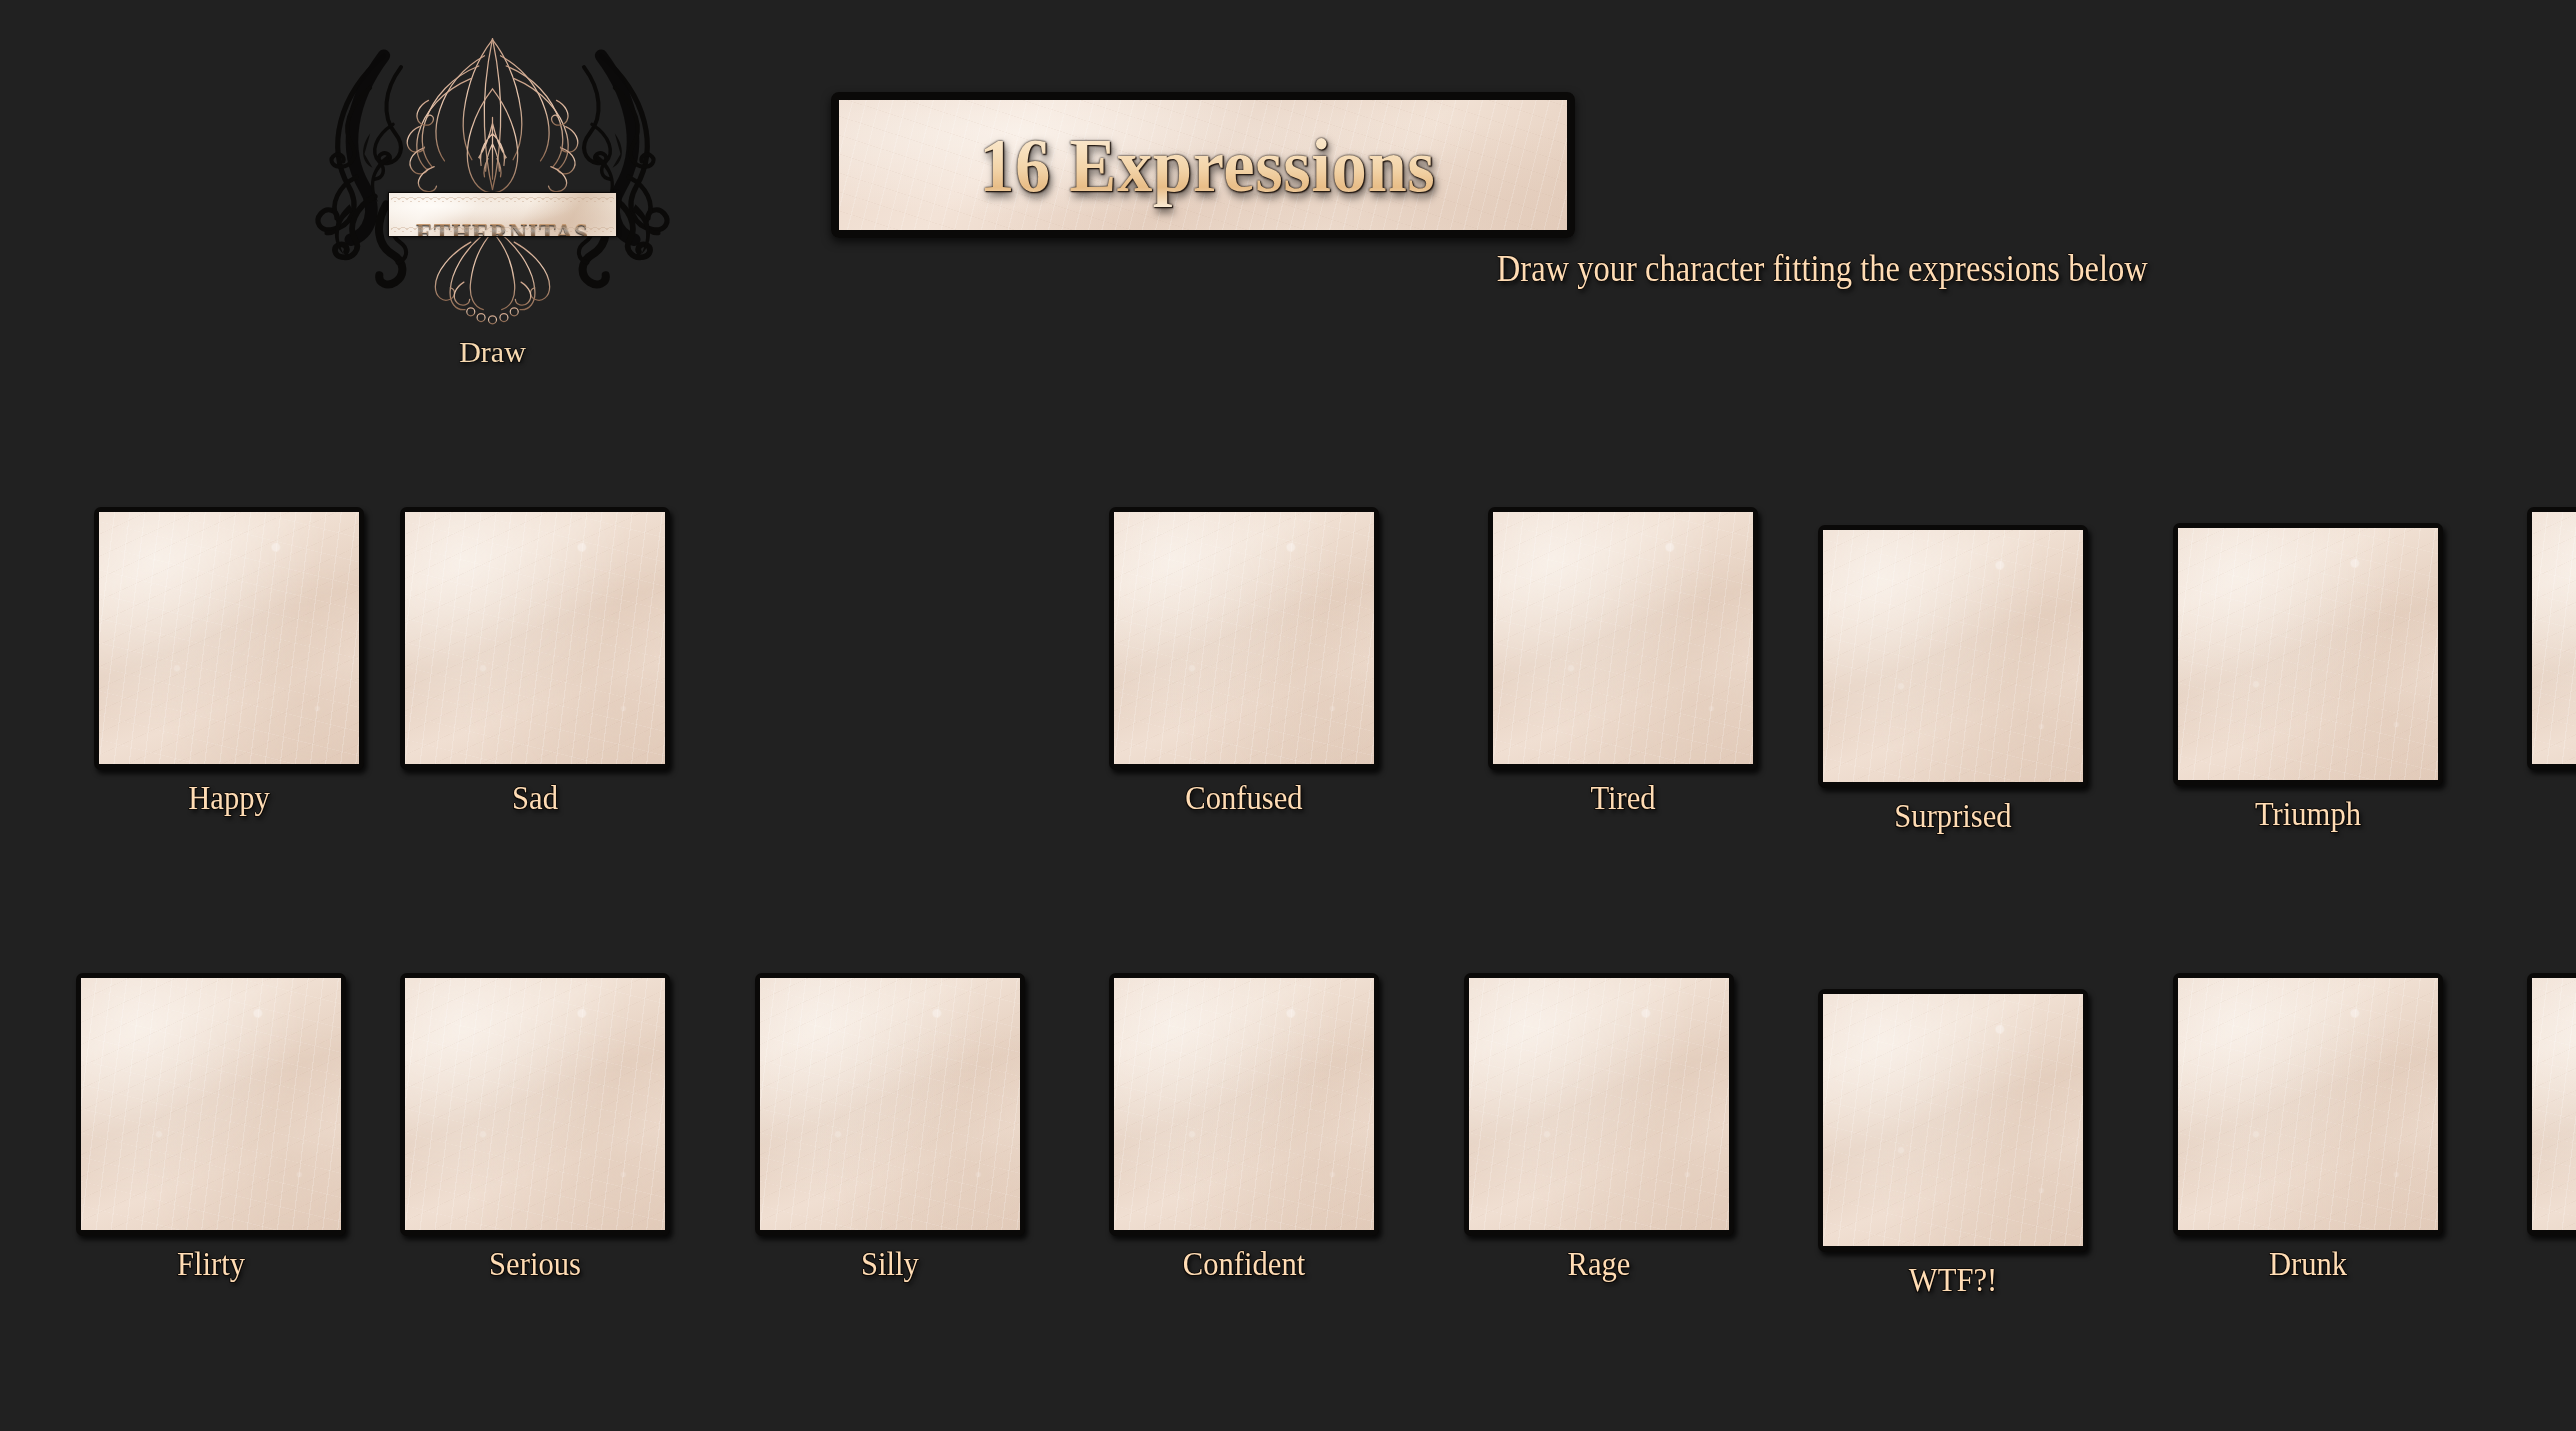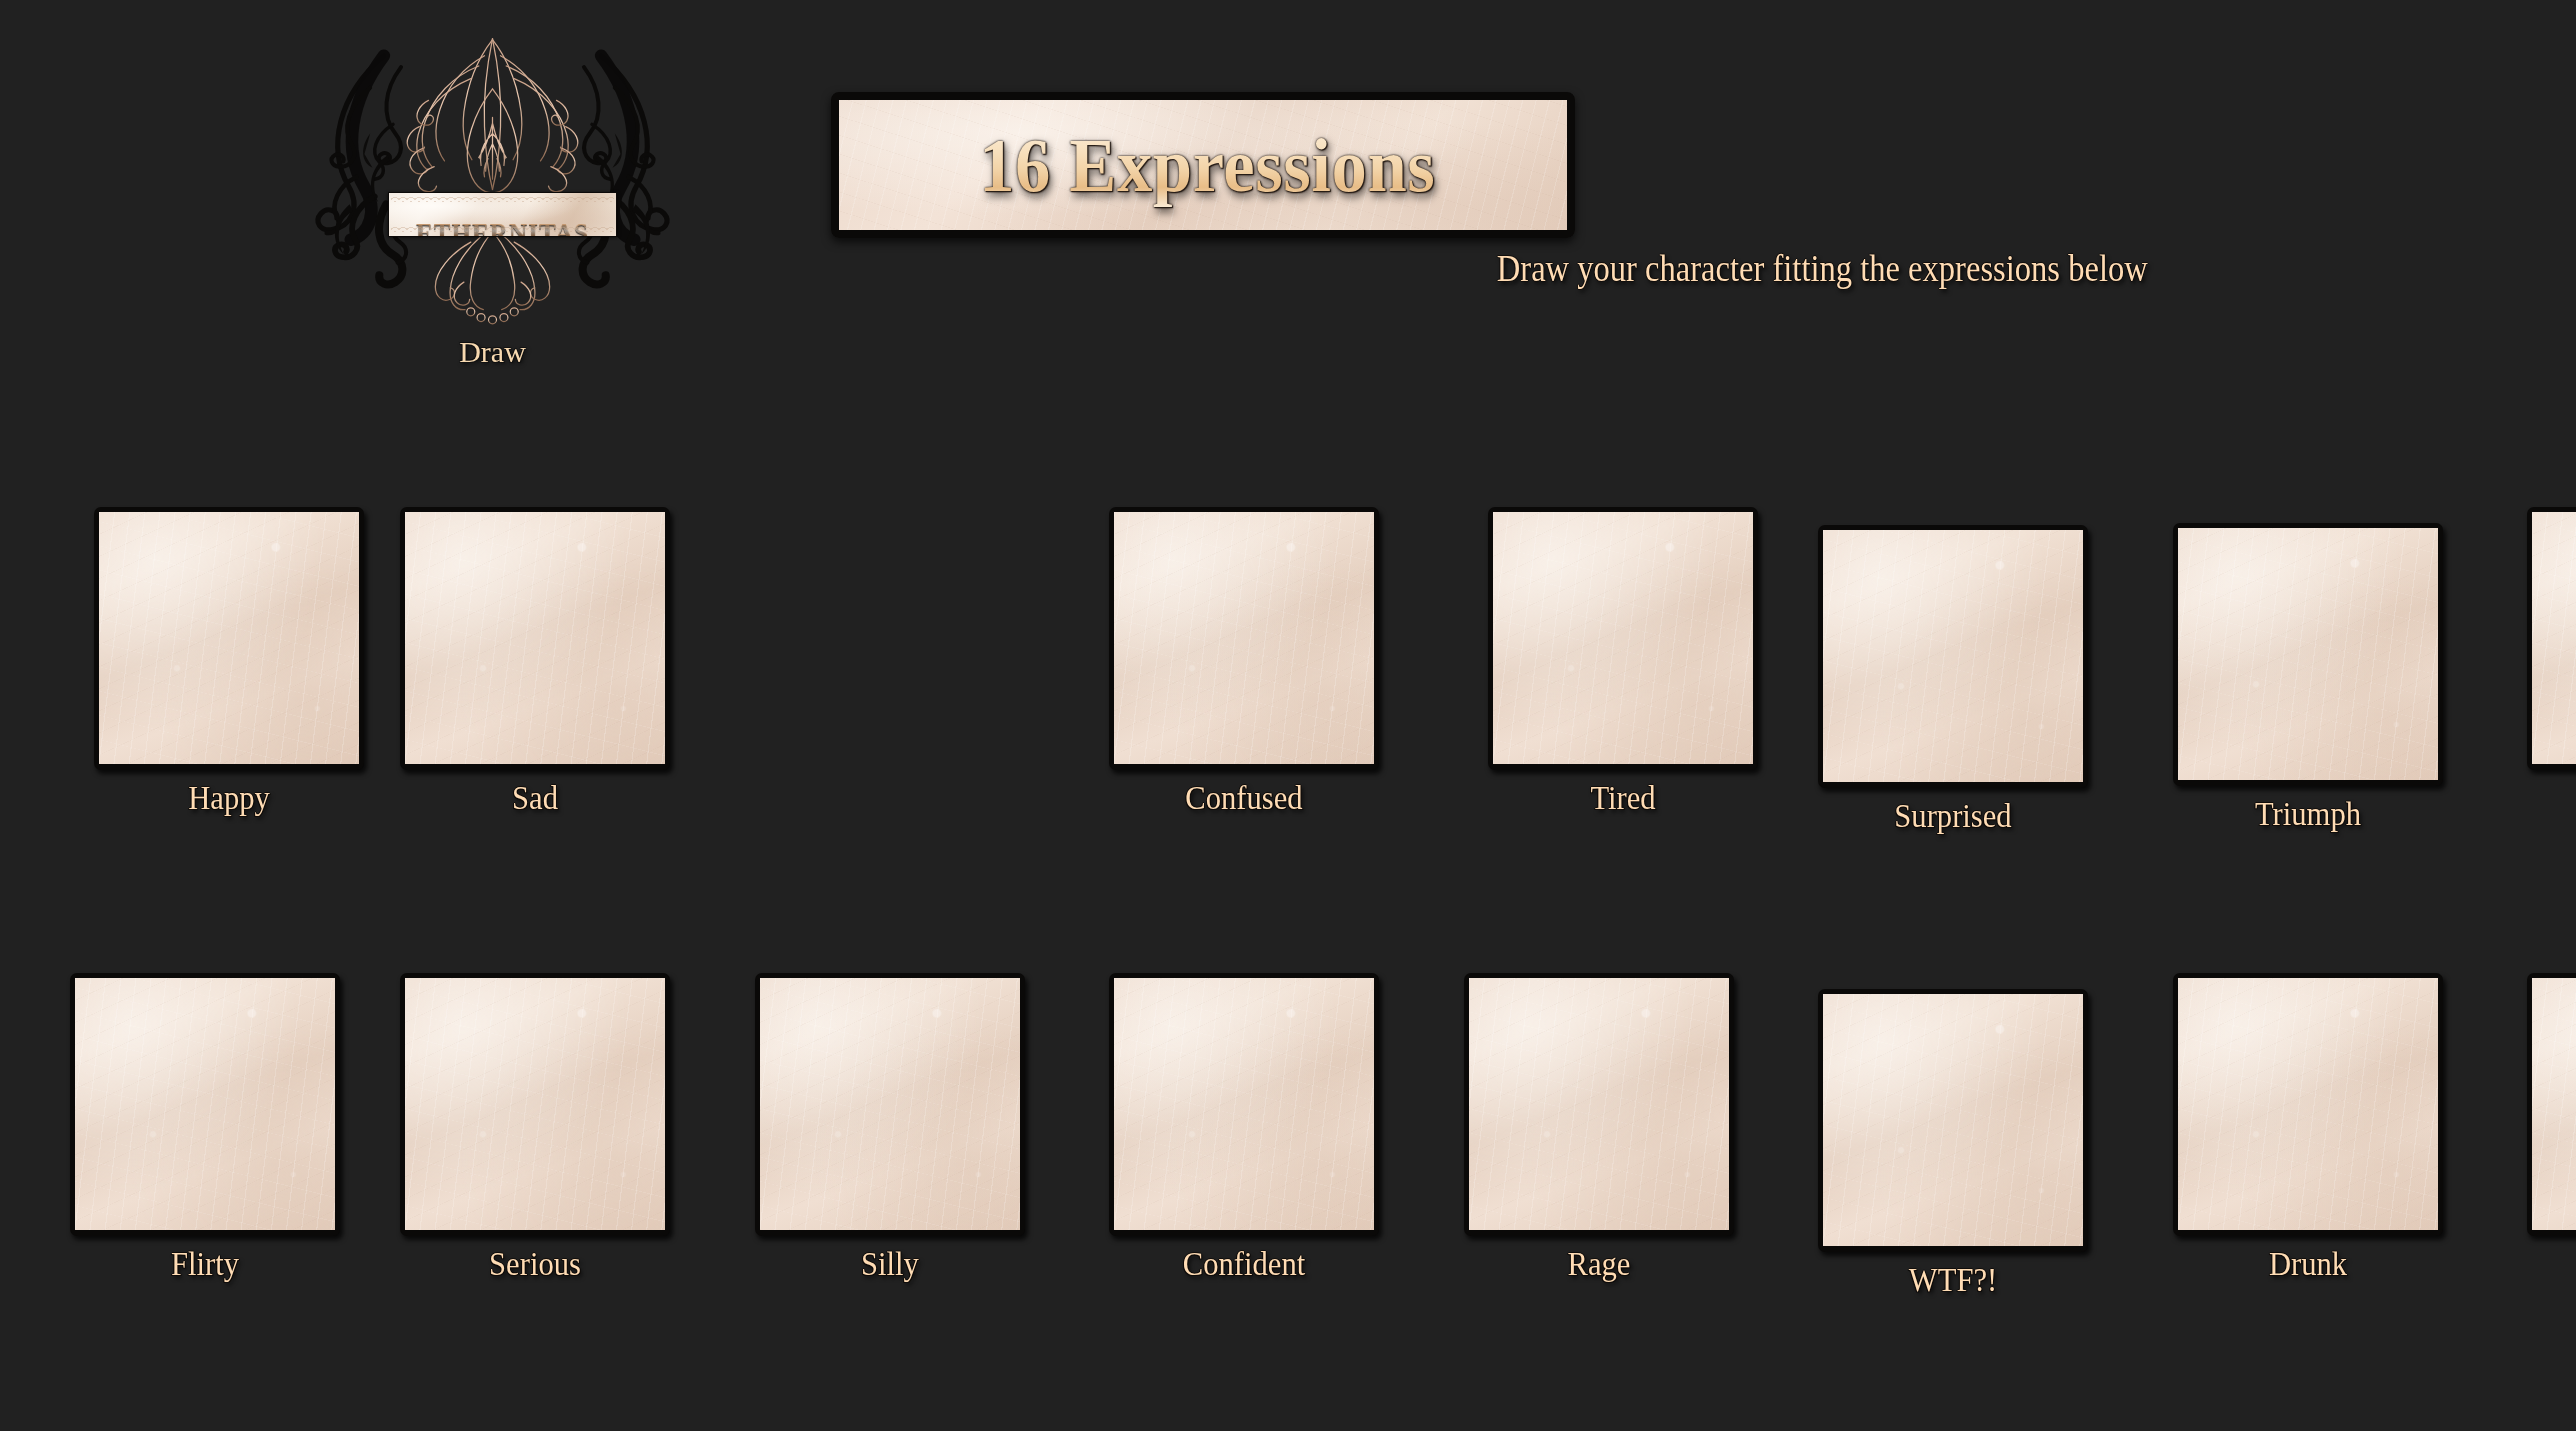--- a/index.html
+++ b/index.html
@@ -366,21 +366,21 @@
       <div class="cell-label">Triumph</div>
     </div>
     <div class="cell" style="left: 2527px;">
       <div class="art-box">
         <div class="art-canvas"></div>
       </div>
       <div class="cell-label">Fear</div>
     </div>
   </div>
 <div class="row" id="row-2">
-    <div class="cell" style="left: 46px; padding-left: 24px;">
+    <div class="cell" style="left: 52px; padding-left: 24px;">
       <div class="art-box">
         <div class="art-canvas"></div>
       </div>
       <div class="cell-label">Flirty</div>
     </div>
     <div class="cell" style="left: 400px;">
       <div class="art-box">
         <div class="art-canvas"></div>
       </div>
       <div class="cell-label">Serious</div>

